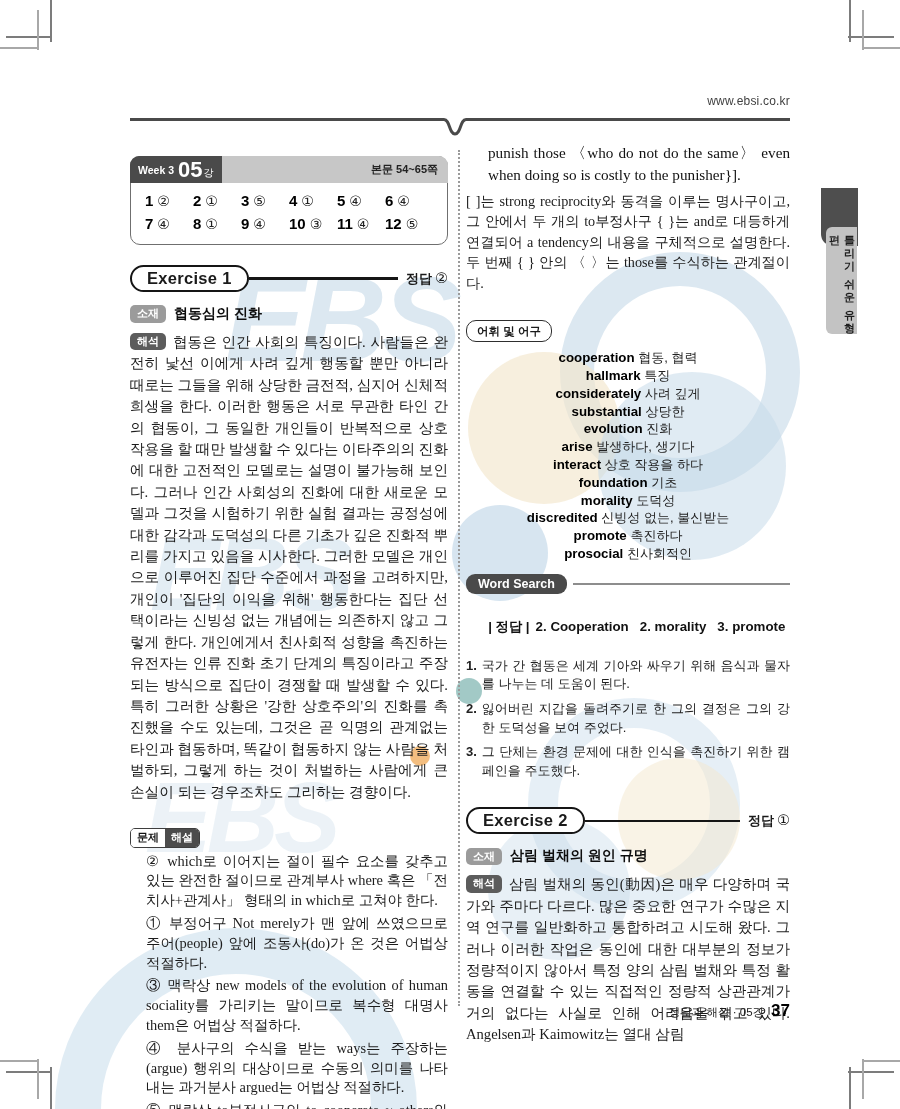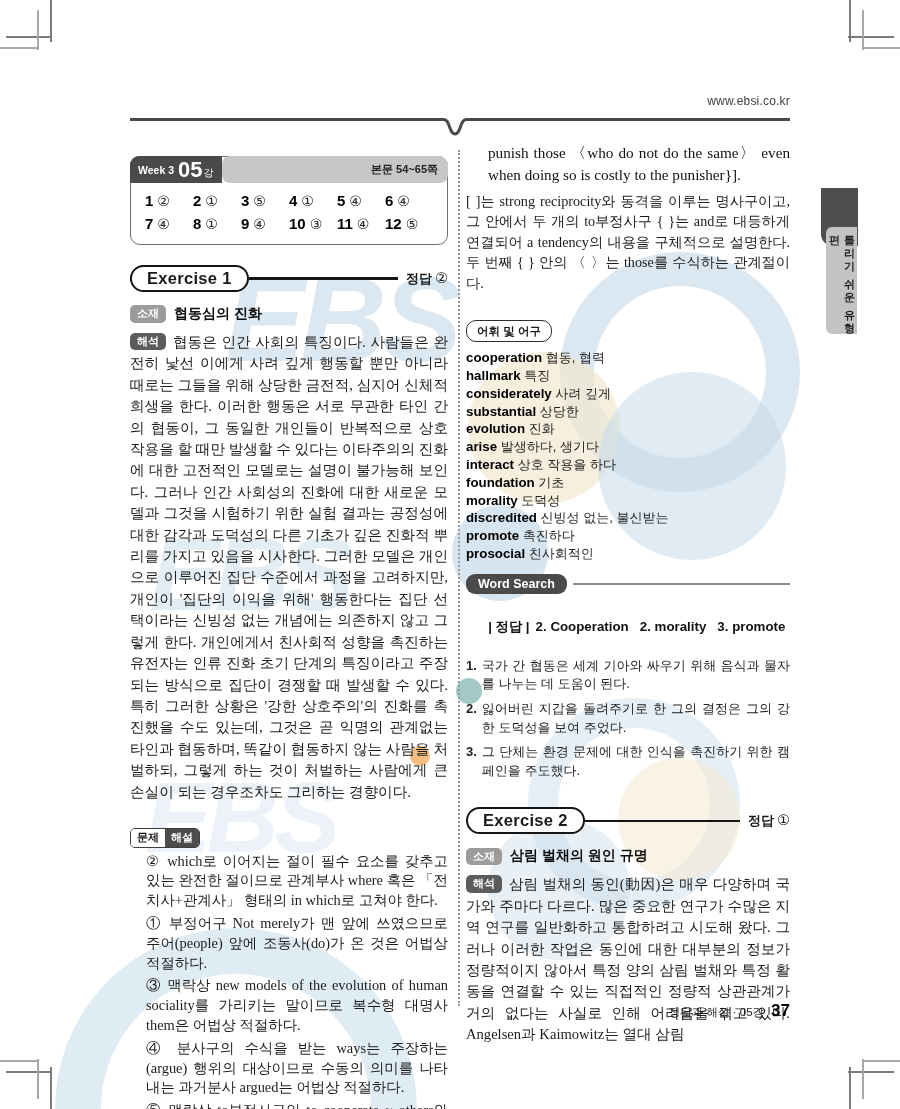--- a/index.html
+++ b/index.html
@@ -36,21 +36,21 @@
   .divider{position:absolute;left:458px;top:150px;height:856px;border-left:2px dotted #9a9a9a;z-index:1;}
 
   
   .abox{border:1.6px solid #6f6f6f;border-radius:10px;background:rgba(255,255,255,.85);margin-top:6px;}
   .abox-bar{display:flex;height:27px;border-radius:9px 9px 0 0;overflow:hidden;margin:-1px -1px 0 -1px;}
   .abox-week{background:#4a4a4a;color:#fff;display:flex;align-items:center;padding:0 9px 0 8px;white-space:nowrap;}
   .abox-week .wk{font-size:10.5px;font-weight:bold;}
   .abox-week .num{font-size:22px;font-weight:bold;margin-left:4px;line-height:1;}
   .abox-week .suf{font-size:10px;margin-left:1px;margin-top:6px;}
   .abox-pages{flex:1;background:#c7c7c7;display:flex;align-items:center;justify-content:flex-end;
-              padding-right:10px;font-size:11px;font-weight:bold;color:#222;border-radius:8px;}
+              padding-right:10px;font-size:11px;font-weight:bold;color:#222;}
   .abox-grid{display:grid;grid-template-columns:repeat(6,1fr);row-gap:5px;padding:9px 14px 11px 14px;}
   .acell{white-space:nowrap;}
   .an{font-weight:bold;font-size:15px;color:#000;}
   .ac{font-size:14px;color:#222;margin-left:4px;}
 
   
   .exrow{display:flex;align-items:center;margin-top:20px;}
   .pill{border:2.6px solid #151515;border-radius:16px;padding:2px 15px;font-weight:bold;
         font-size:16.5px;background:#fff;letter-spacing:.3px;}
   .exline{flex:1;height:2.6px;background:#151515;}
@@ -77,21 +77,21 @@
   .expara{font-family:"Liberation Serif","DejaVu Serif",serif;font-size:14.4px;line-height:19.8px;
           text-align:justify;color:#1c1c1c;margin:3px 0 0 16px;}
   .exps{margin-top:4px;}
   .eng{font-family:"Liberation Serif","DejaVu Serif",serif;font-size:15.2px;line-height:22px;
        padding-left:22px;text-align:justify;color:#111;}
   .note{font-family:"Liberation Serif","DejaVu Serif",serif;font-size:14.2px;line-height:20.4px;
         text-align:justify;color:#1c1c1c;margin-top:5px;}
 
   
   .vlist{margin-top:7px;}
-  .vitem{font-size:13px;line-height:17.8px;padding-left:16px;text-indent:-16px;color:#222;}
+  .vitem{font-size:13px;line-height:17.8px;padding-left:16px;text-indent:-16px;color:#222;text-align:center;}
   .vw{font-weight:bold;color:#000;font-size:13.3px;}
 
   
   .wsrow{display:flex;align-items:center;margin-top:11px;}
   .wsbadge{background:#4a4a4a;color:#fff;font-weight:bold;font-size:12.5px;border-radius:9px;
            padding:3px 12px;white-space:nowrap;}
   .wsline{flex:1;height:1.6px;background:#8d8d8d;margin-left:6px;}
   .wsans{margin-top:9px;font-size:13.3px;font-weight:bold;color:#111;white-space:pre-wrap;}
   .wsans .lbl{margin-right:6px;}
   .wsitems{margin-top:5px;}

